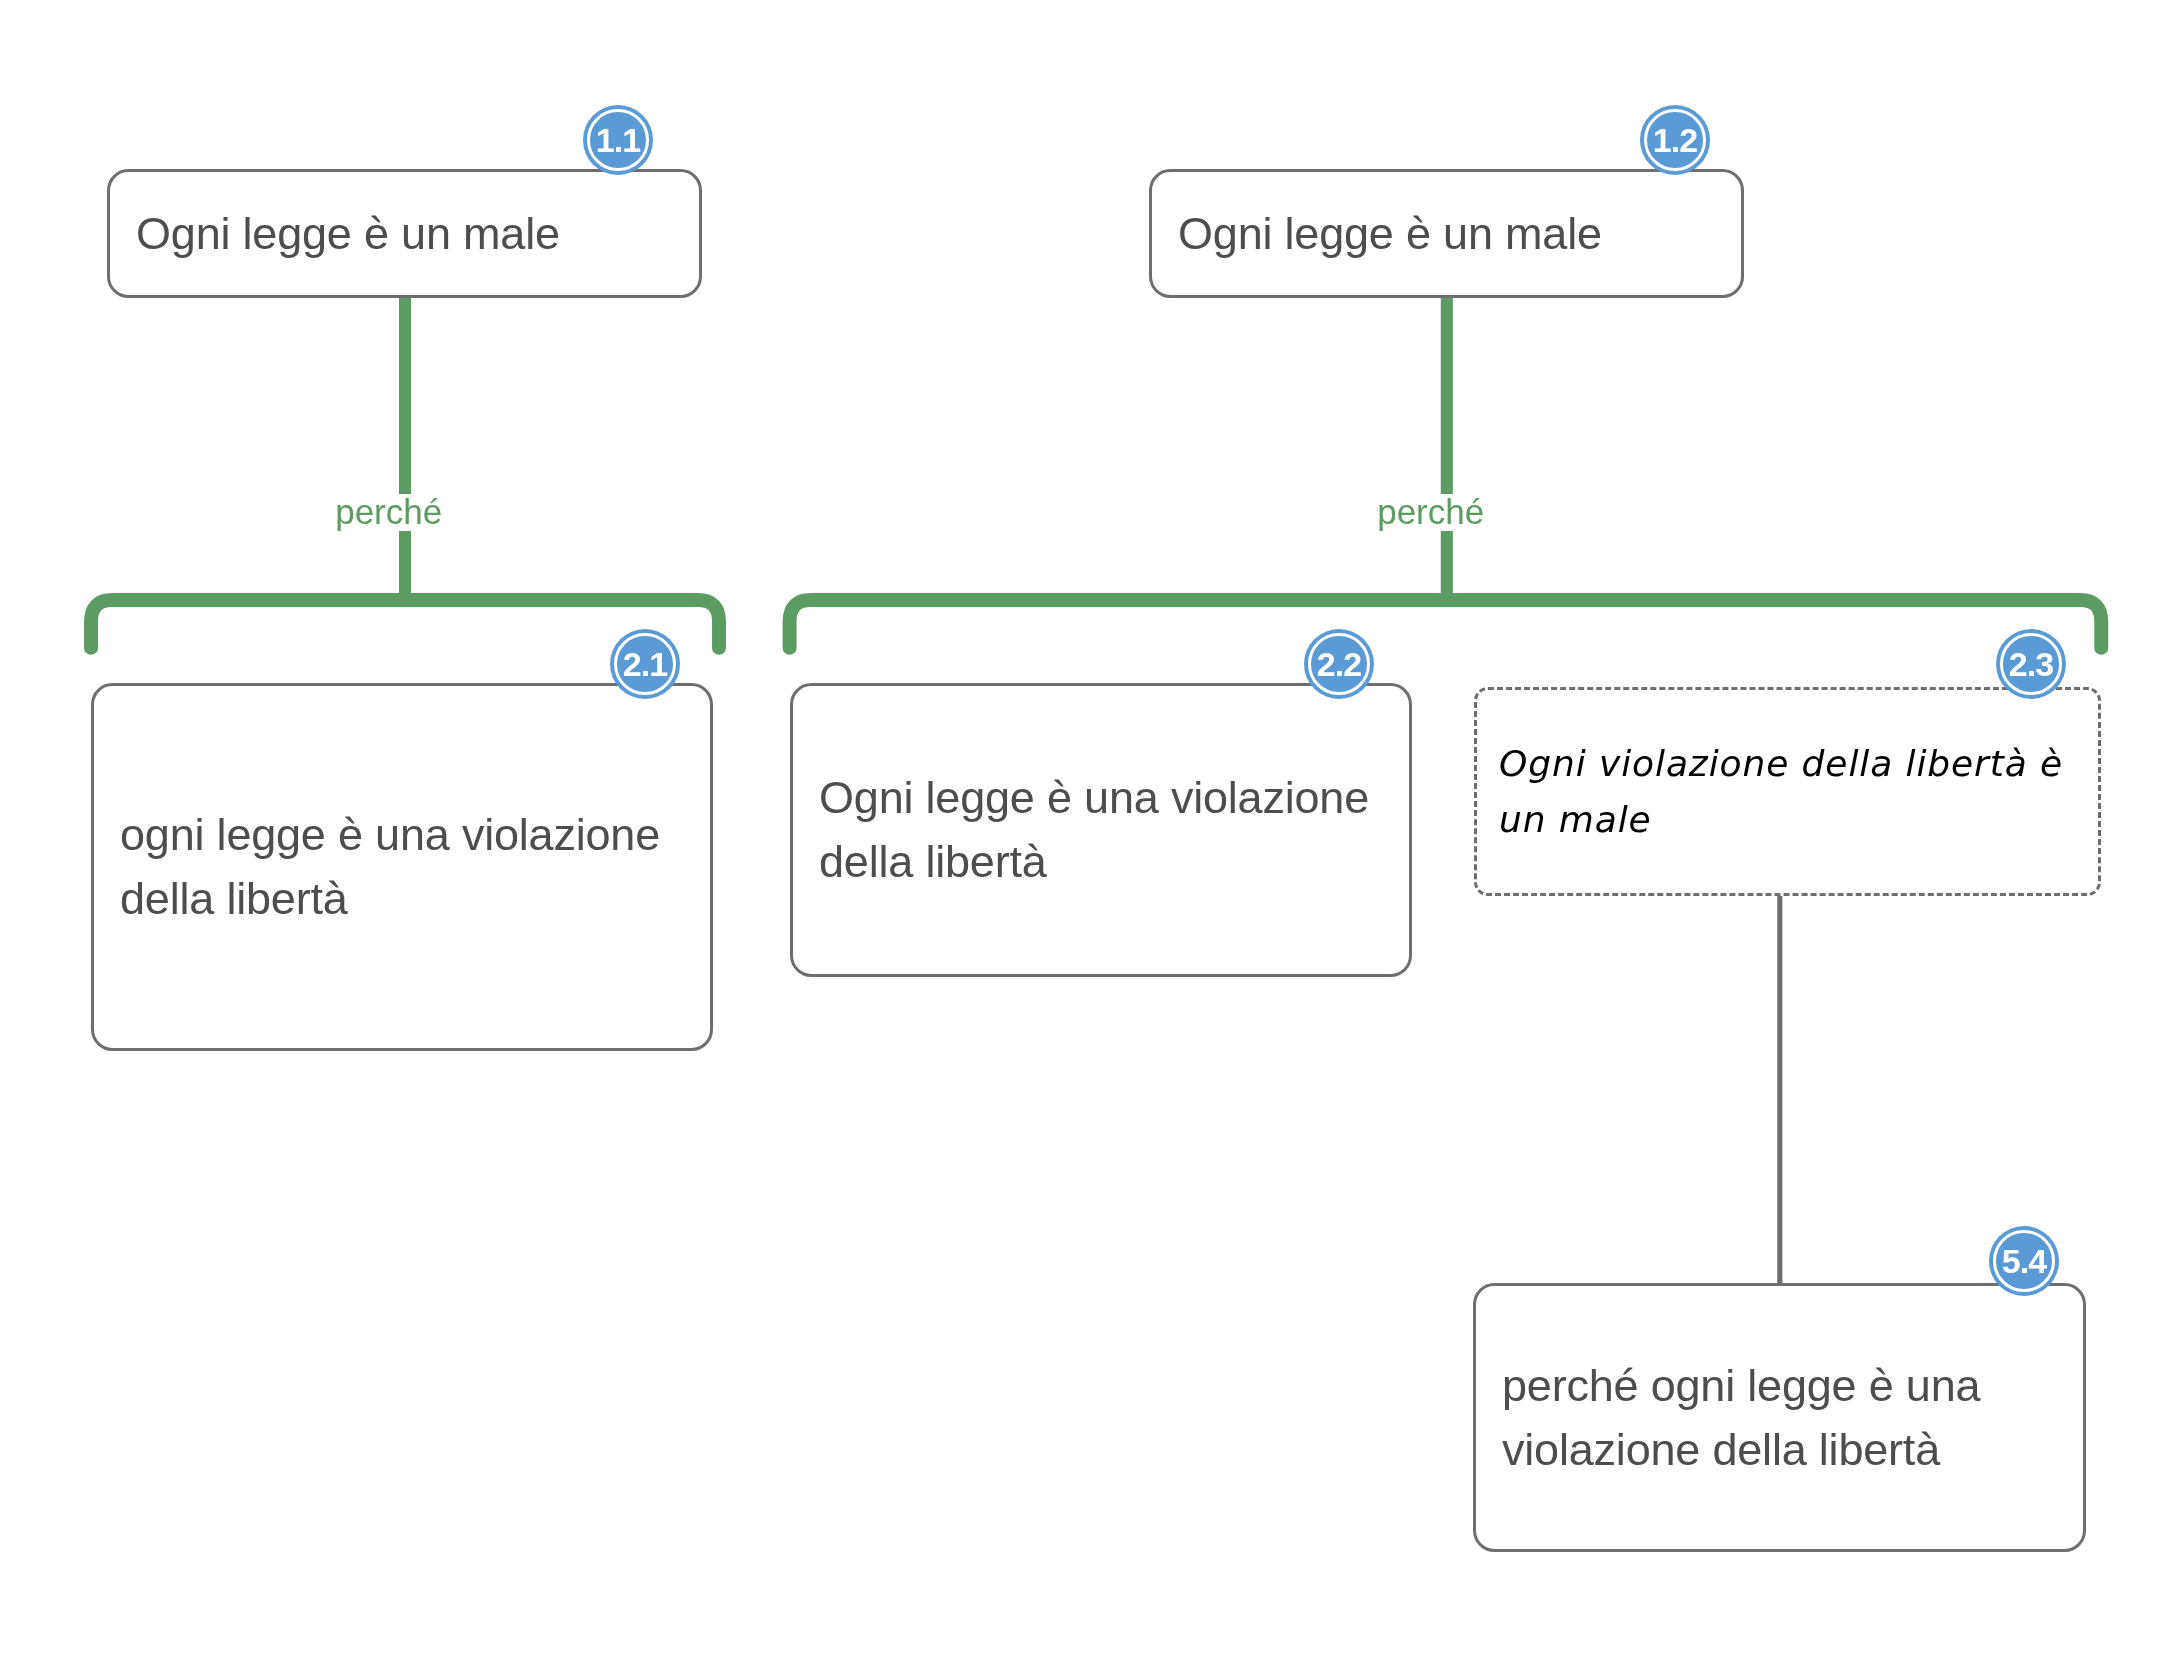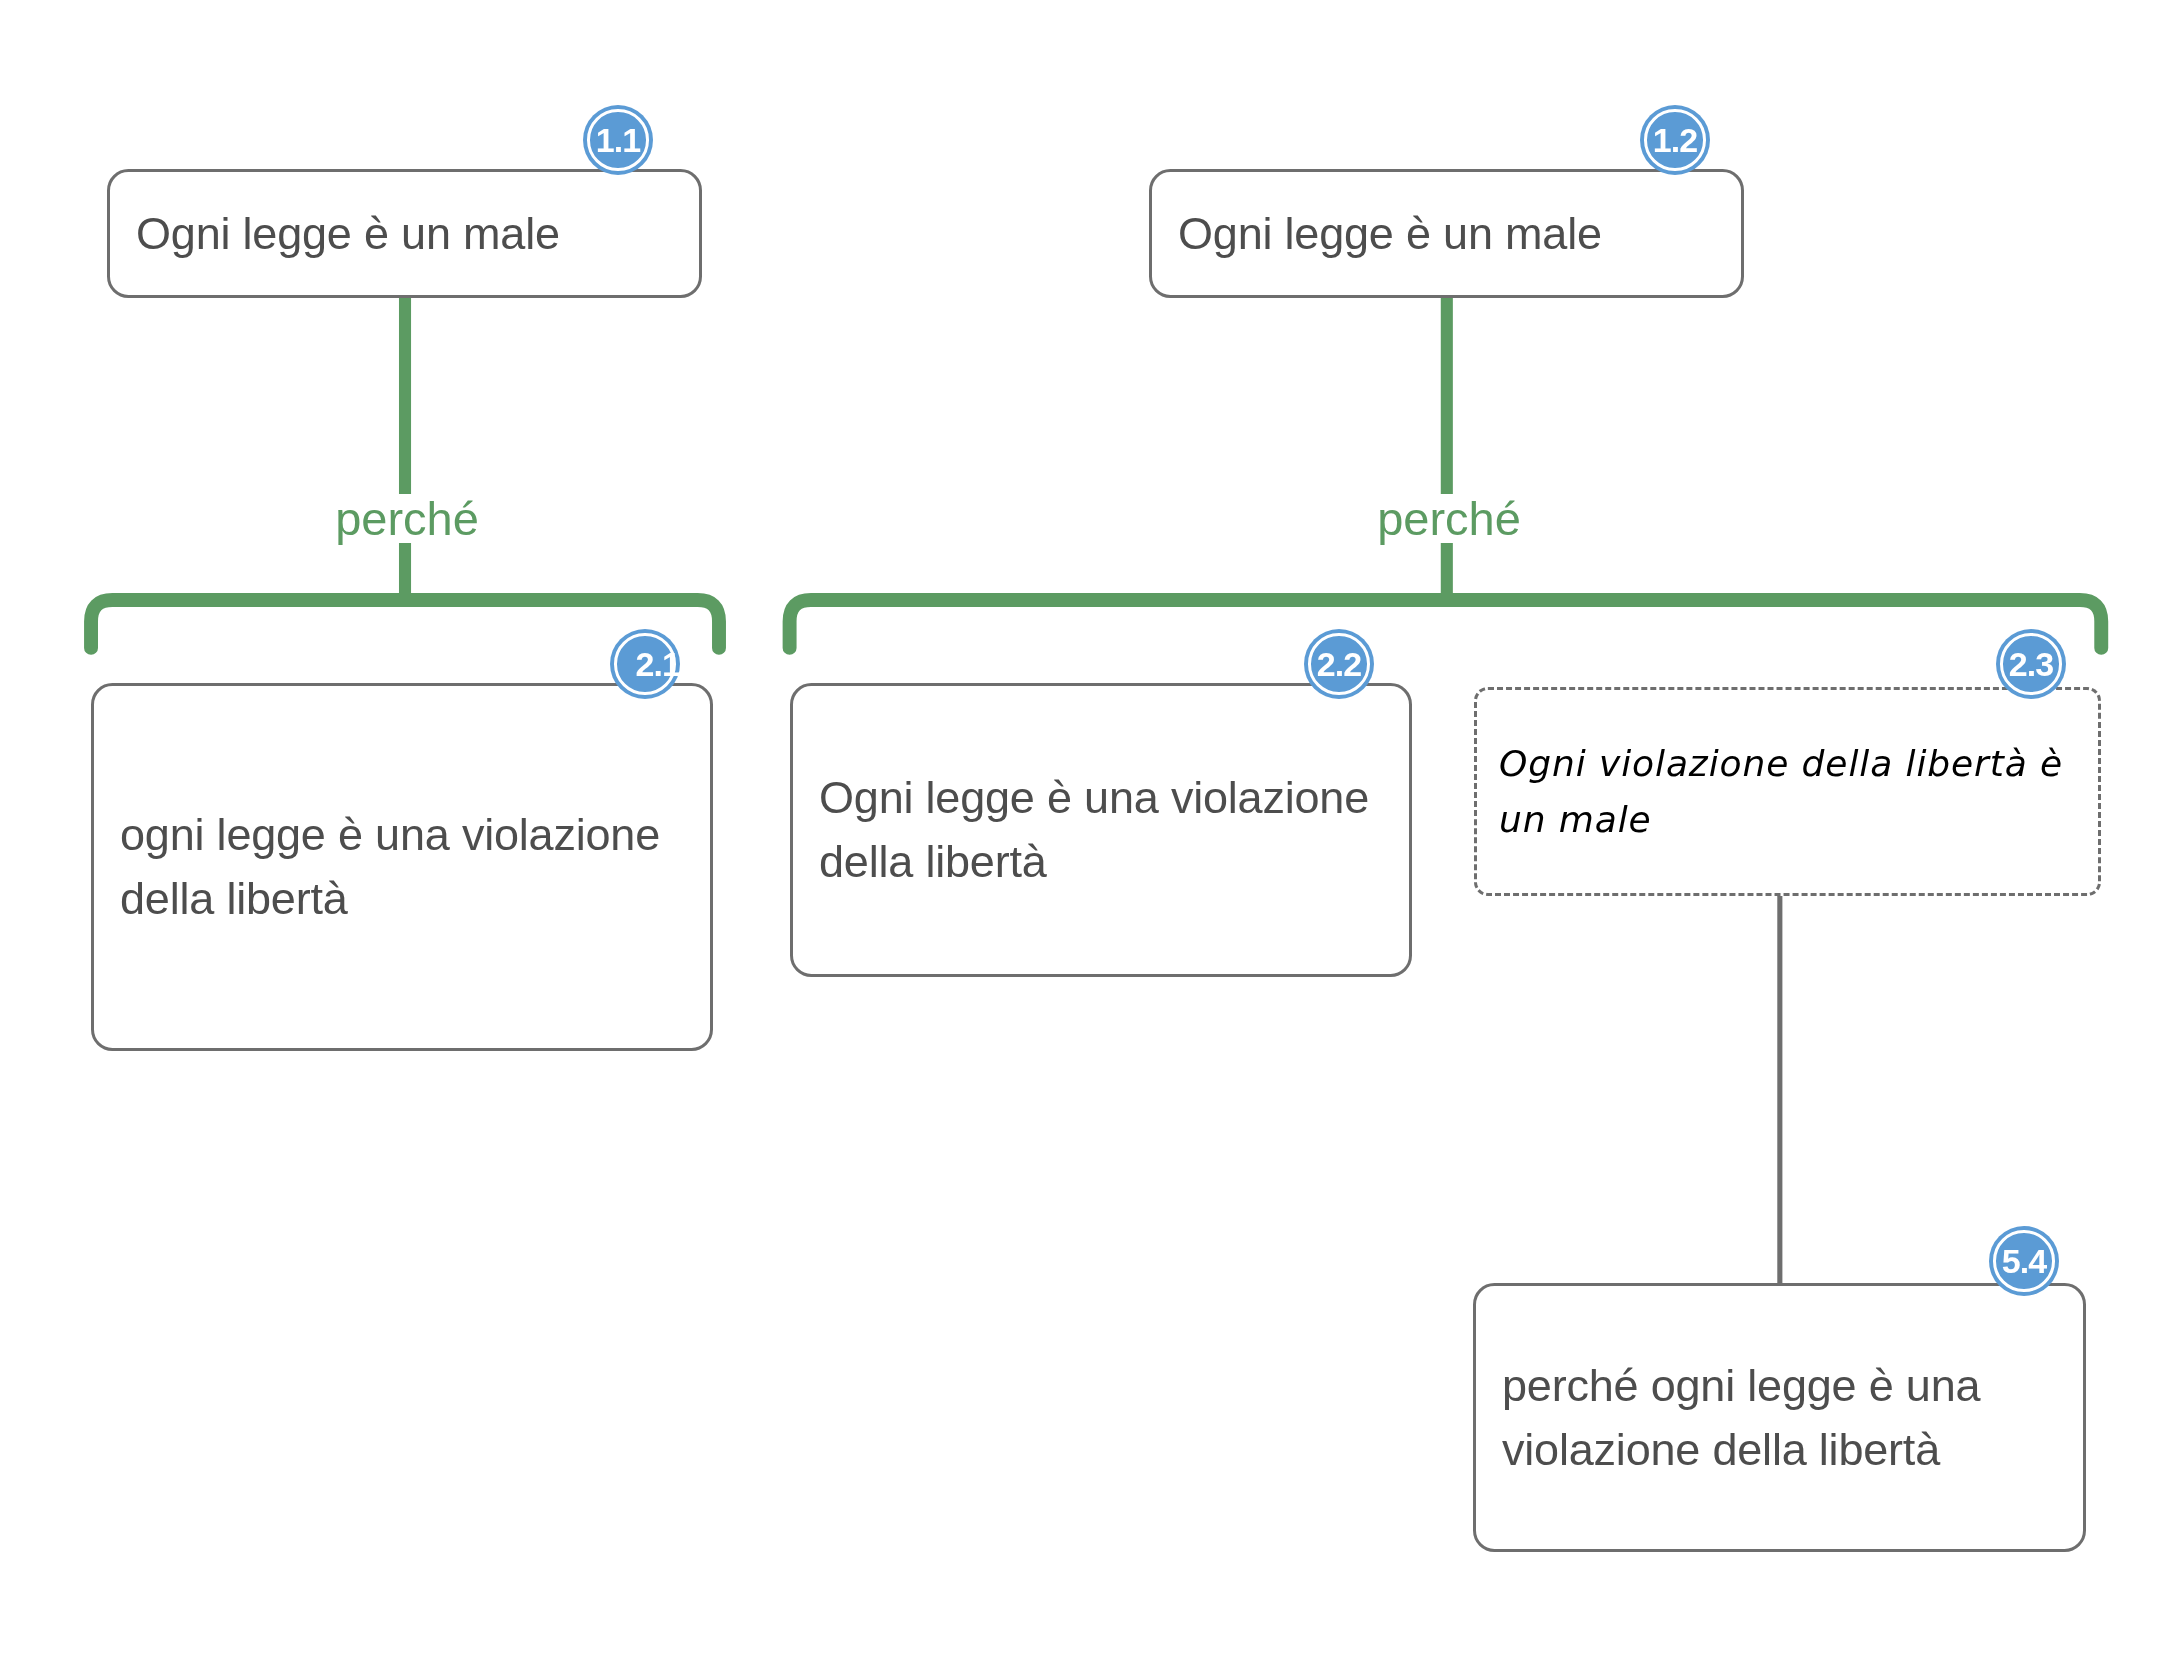--- a/index.html
+++ b/index.html
@@ -95,21 +95,21 @@
     font-size: 34px;
     font-weight: 700;
     color: #ffffff;
     letter-spacing: -0.9px;
     line-height: 1;
   }
   
   .edge-label {
     position: absolute;
     font-family: "Liberation Sans", sans-serif;
-    font-size: 47px;
+    font-size: 35px;
     color: #5c9b62;
     background: #ffffff;
     padding: 0 10.2px;
     line-height: 1.05;
     z-index: 20;
     white-space: nowrap;
   }
 </style>
 </head>
 <body>
@@ -152,21 +152,21 @@
   <div class="edge-label" style="left:325px; top:494px;">
     <span>perché</span>
   </div>
   <div class="edge-label" style="left:1367px; top:494px;">
     <span>perché</span>
   </div>
 
   <div class="node" style="left:91px; top:683px; width:622px; height:368px;">
     <div class="node-text">ogni legge è una violazione della libertà</div>
   </div>
-  <div class="badge" style="left:610px; top:629px;justify-content:flex-end;">
+  <div class="badge" style="left:610px; top:629px;">
     <span>2.1</span>
   </div>
 
   <div class="node" style="left:790px; top:683px; width:622px; height:294px;">
     <div class="node-text">Ogni legge è una violazione della libertà</div>
   </div>
   <div class="badge" style="left:1304px; top:629px;">
     <span>2.2</span>
   </div>
 

